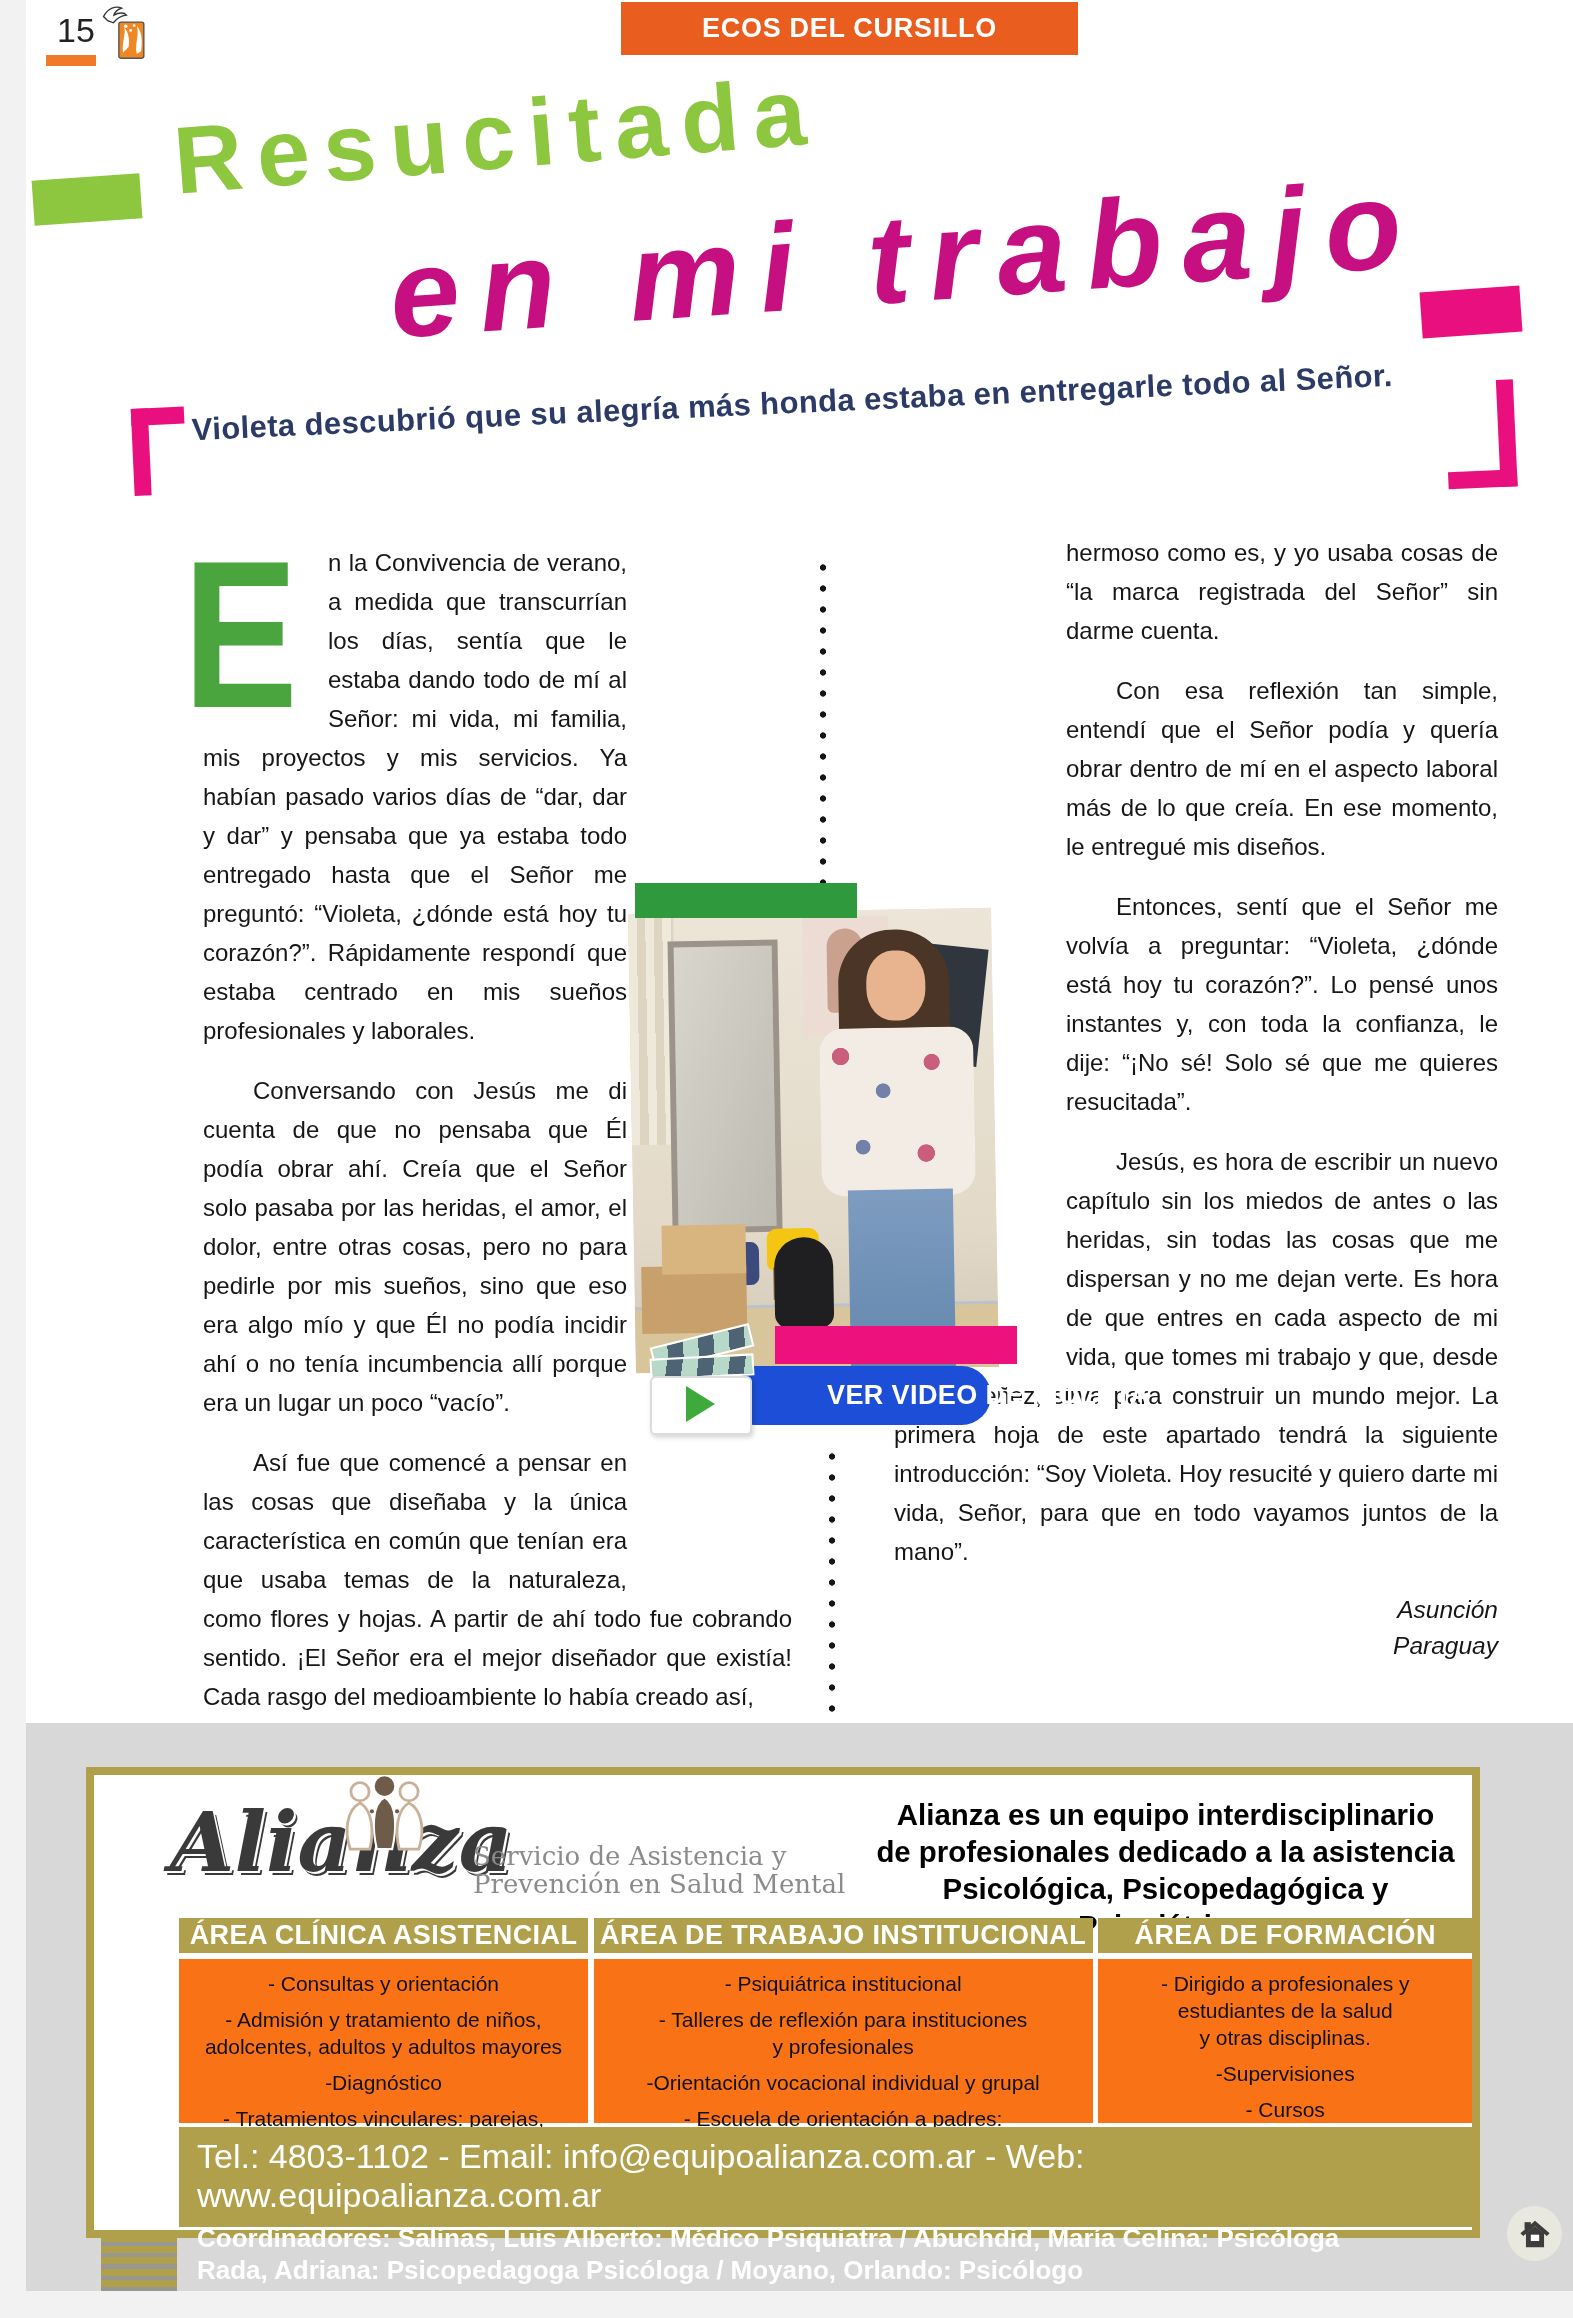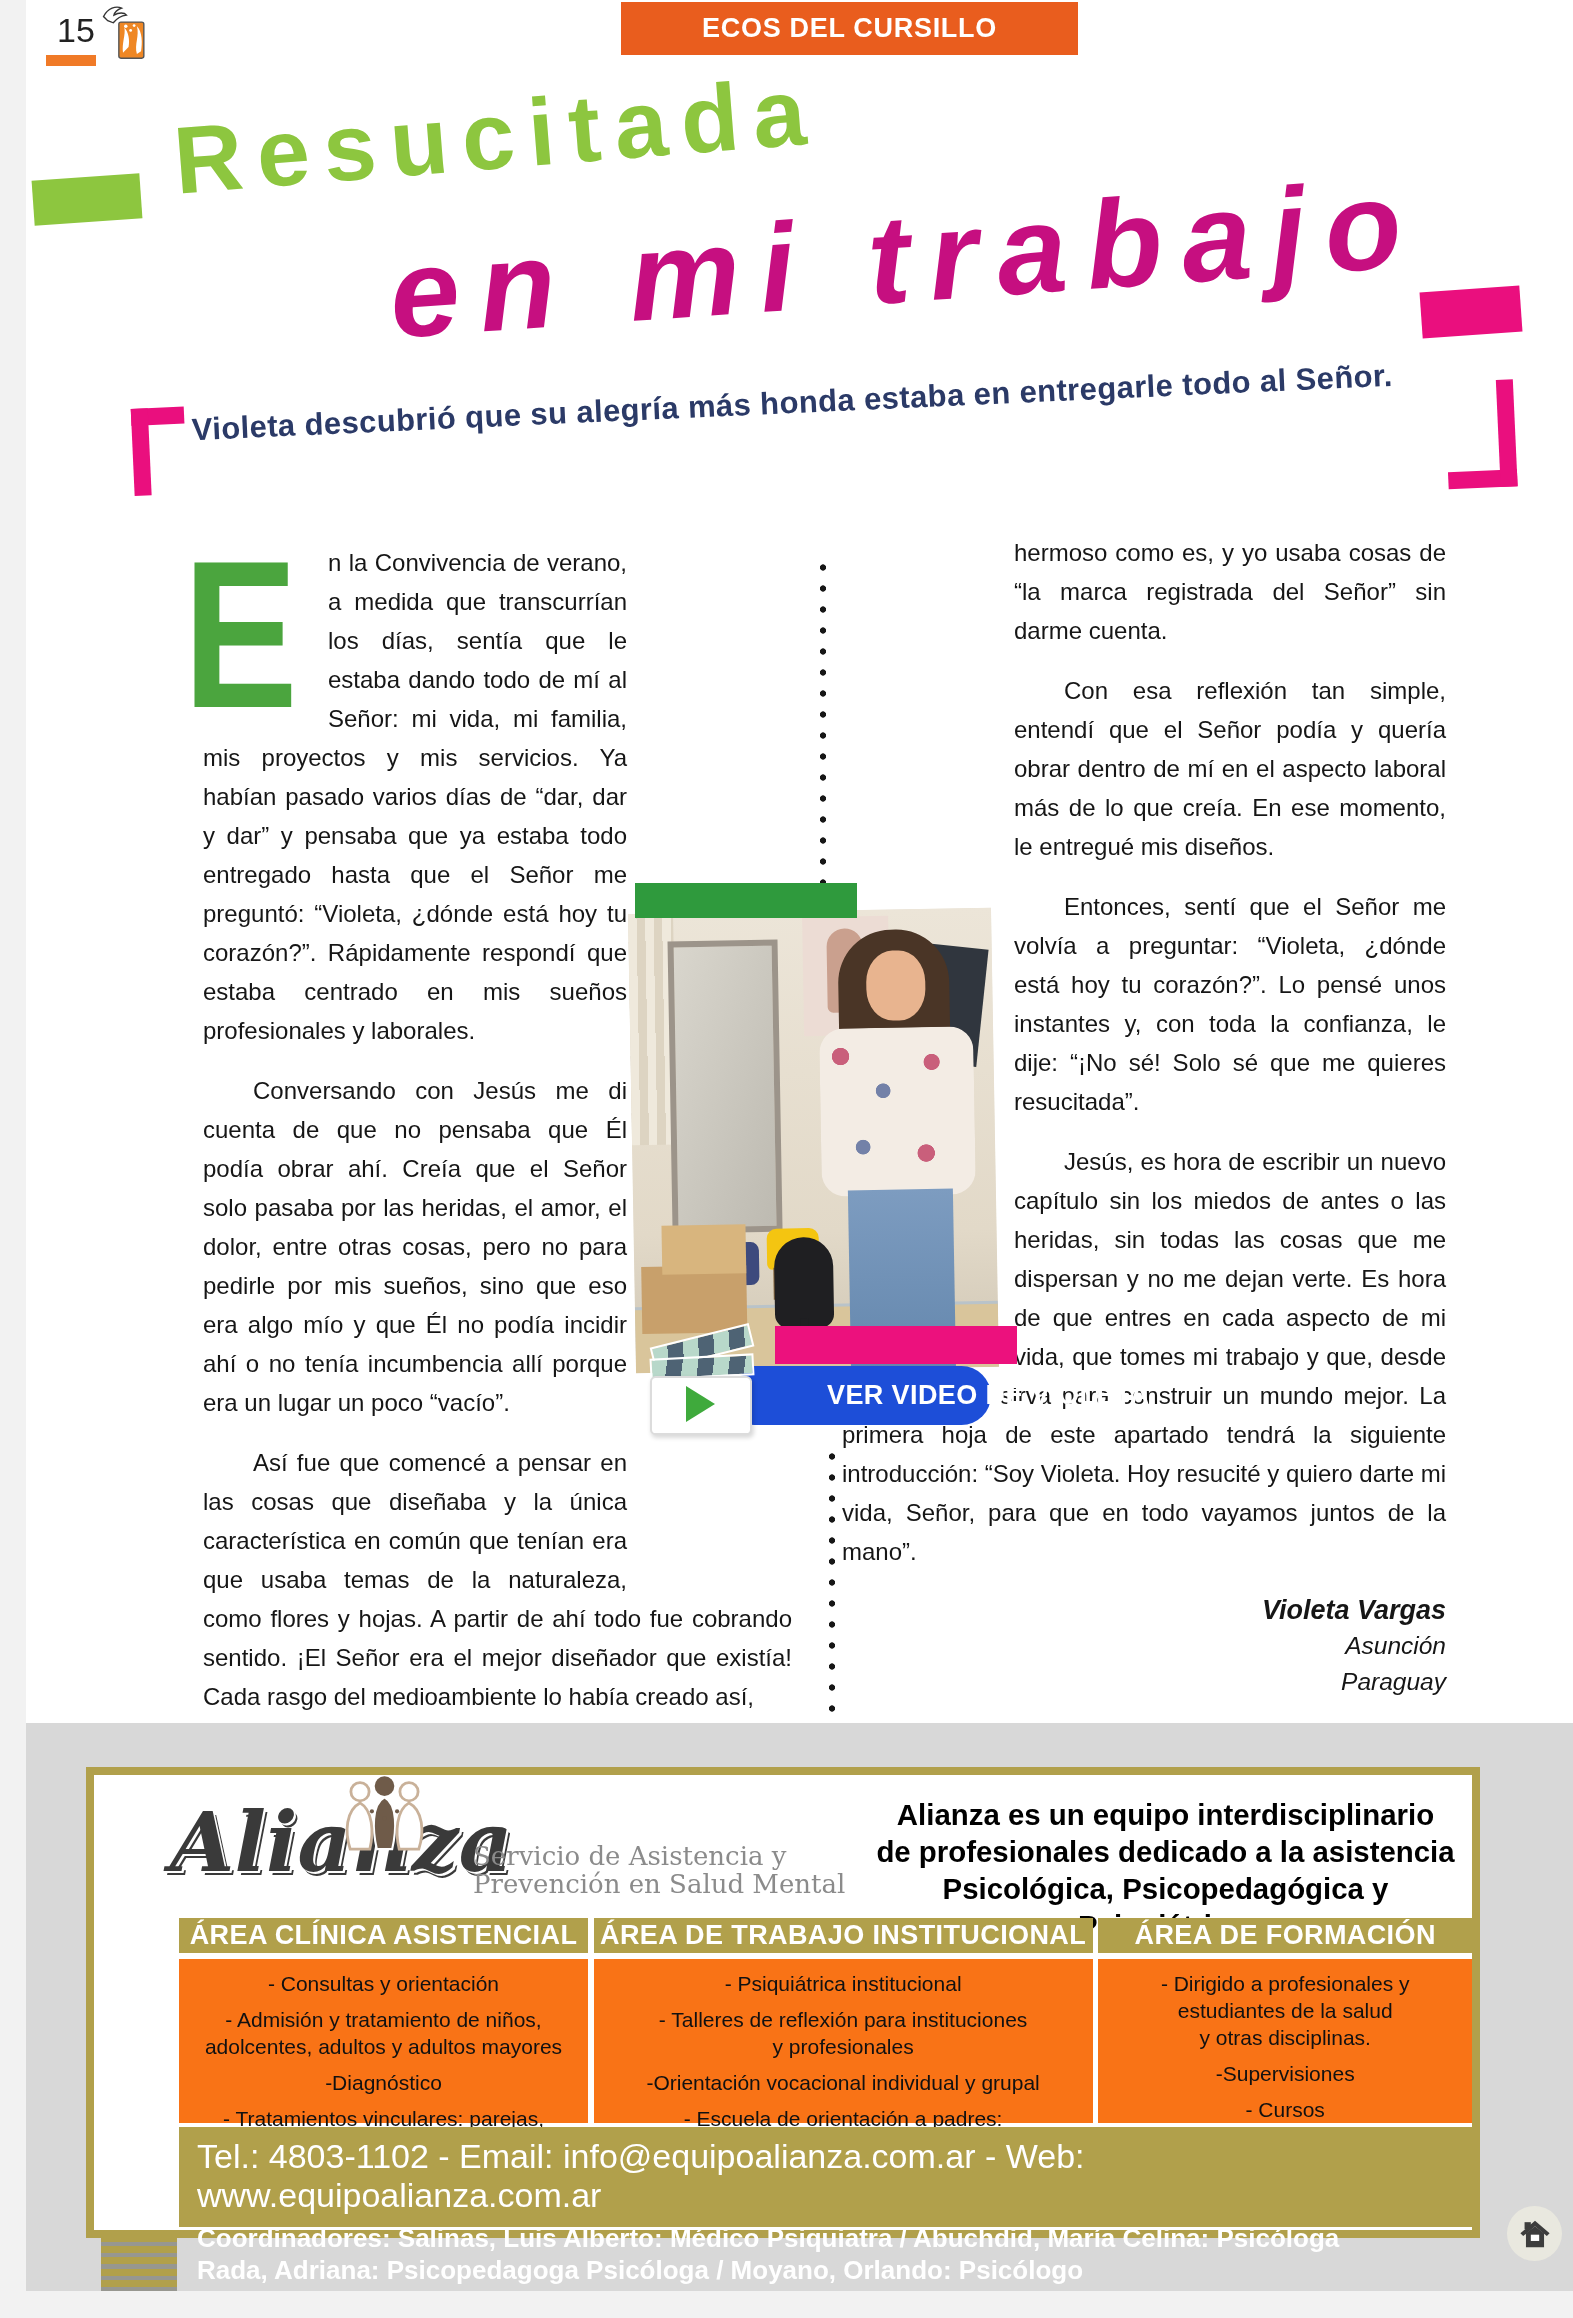--- a/index.html
+++ b/index.html
@@ -28,21 +28,21 @@
   .bracket-l{position:absolute;left:0;top:-5.6px;width:36px;height:70px;
              border-left:17px solid #ea0f7e;border-top:17px solid #ea0f7e;}
   .bracket-r{position:absolute;right:12.6px;top:27px;width:52px;height:90px;
              border-right:17px solid #ea0f7e;border-bottom:17px solid #ea0f7e;}
   .subtitle-text{margin-left:60px;width:1290px;display:inline-block;font-size:31px;font-weight:bold;
                  color:#2b3a67;letter-spacing:0.4px;}
 
   
   .col{position:absolute;font-size:24px;line-height:39px;color:#161616;text-align:justify;}
   .col1{left:177px;top:543px;width:589px;}
-  .col2{left:816px;top:533px;width:604px;}
+  .col2{left:868px;top:533px;width:604px;}
   .col p{margin:0 0 21px 0;}
   .indent{text-indent:50px;}
   .dropcap{float:left;width:125px;font-size:210px;line-height:168px;height:172px;font-weight:bold;
            color:#4ba53e;margin:8.4px 19.6px 4.2px -19.6px;transform:scaleX(.82);transform-origin:left top;}
   .sp-r{float:right;width:165px;height:698px;margin-top:341px;}
   .sp-l{float:left;width:172px;height:454px;margin-top:382px;}
   .sig{text-align:right;margin-top:4.2px;line-height:36px;}
   .sig-name{font-weight:bold;font-style:italic;font-size:27px;}
   .sig-line{font-style:italic;font-size:24.5px;}
 
@@ -169,21 +169,20 @@
     <p class="indent">Así fue que comencé a pensar en las cosas que diseñaba y la única característica en común que tenían era que usaba temas de la naturaleza, como flores y hojas. A partir de ahí todo fue cobrando sentido. ¡El Señor era el mejor diseñador que existía! Cada rasgo del medioambiente lo había creado así,</p>
   </div>
 
   <div class="col col2">
     <div class="sp-l"></div>
     <p>hermoso como es, y yo usaba cosas de “la marca registrada del Señor” sin darme cuenta.</p>
     <p class="indent">Con esa reflexión tan simple, entendí que el Señor podía y quería obrar dentro de mí en el aspecto laboral más de lo que creía. En ese momento, le entregué mis diseños.</p>
     <p class="indent">Entonces, sentí que el Señor me volvía a preguntar: “Violeta, ¿dónde está hoy tu corazón?”. Lo pensé unos instantes y, con toda la confianza, le dije: “¡No sé! Solo sé que me quieres resucitada”.</p>
     <p class="indent">Jesús, es hora de escribir un nuevo capítulo sin los miedos de antes o las heridas, sin todas las cosas que me dispersan y no me dejan verte. Es hora de que entres en cada aspecto de mi vida, que tomes mi trabajo y que, desde mi pequeñez, sirva para construir un mundo mejor. La primera hoja de este apartado tendrá la siguiente introducción: “Soy Violeta. Hoy resucité y quiero darte mi vida, Señor, para que en todo vayamos juntos de la mano”.</p>
     <div class="sig">
-      <div class="sig-name">Violeta Vargas</div>
       <div class="sig-line">Asunción</div>
       <div class="sig-line">Paraguay</div>
     </div>
   </div>
 
   <div class="abs photo">
     <div class="ph-wall"></div>
     <div class="ph-curtain"></div>
     <div class="ph-mirror"></div>
     <div class="ph-poster">

